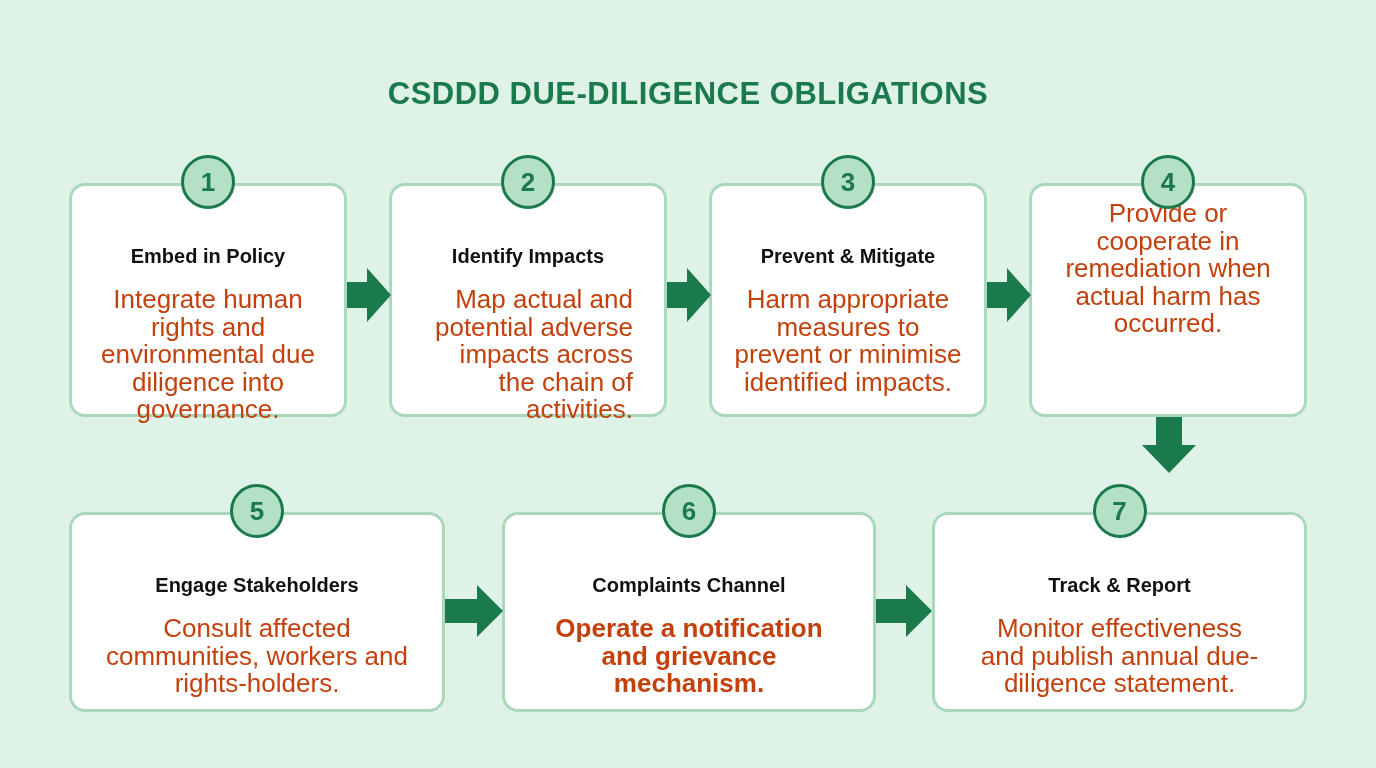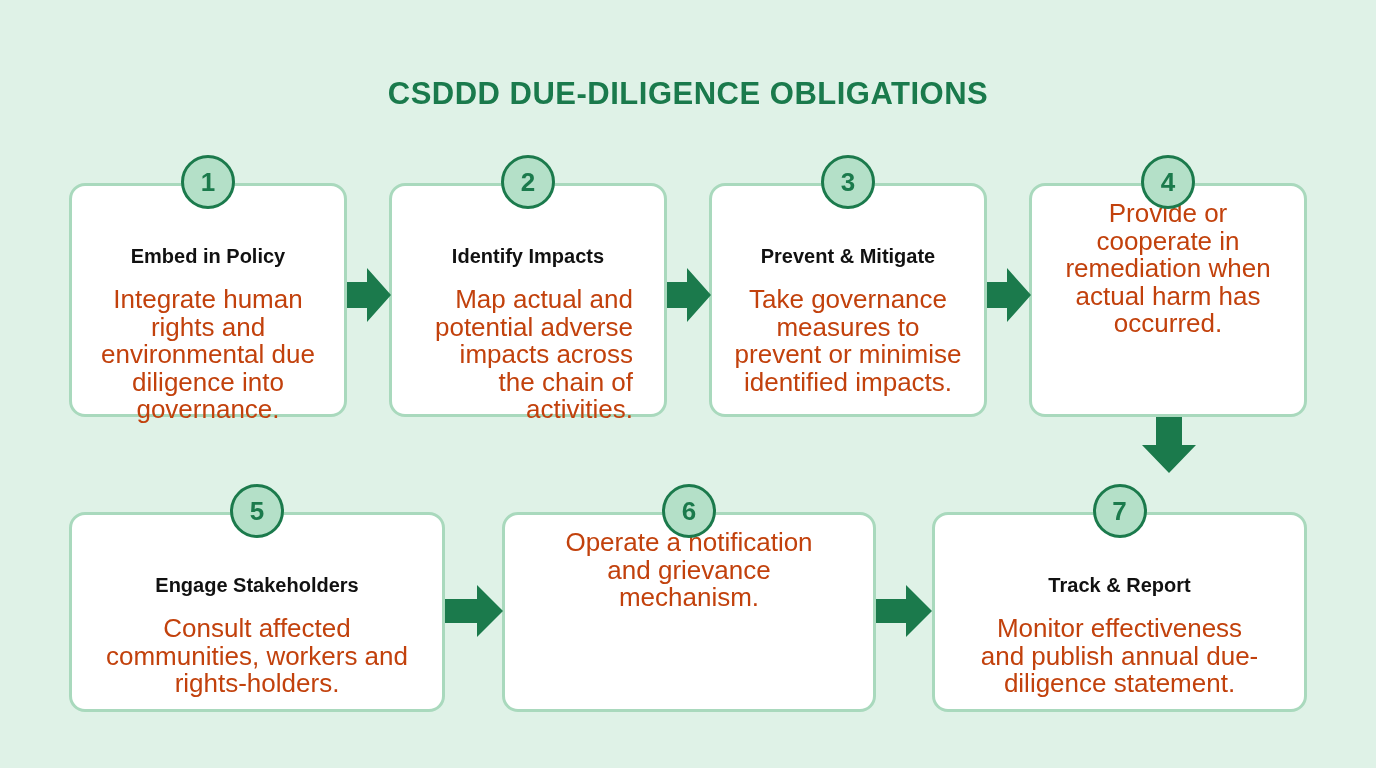--- a/index.html
+++ b/index.html
@@ -51,37 +51,38 @@
 
 <div class="card" style="left:389px; top:183px; width:278px; height:234px;">
   <div class="badge">2</div>
   <div class="card-title">Identify Impacts</div>
   <div class="card-desc" style="width:210px;text-align:right;">Map actual and potential adverse impacts across the chain of activities.</div>
 </div>
 
 <div class="card" style="left:709px; top:183px; width:278px; height:234px;">
   <div class="badge">3</div>
   <div class="card-title">Prevent &amp; Mitigate</div>
-  <div class="card-desc" style="width:230px;">Take governance measures to prevent or minimise identified impacts.</div>
+  <div class="card-desc" style="width:230px;">Harm appropriate measures to prevent or minimise identified impacts.</div>
 </div>
 
 <div class="card" style="left:1029px; top:183px; width:278px; height:234px;">
   <div class="badge">4</div>
   <div class="card-desc" style="width:215px;text-align:center;">Provide or cooperate in remediation when actual harm has occurred.</div>
 </div>
 
 <div class="card row2" style="left:69px; top:512px; width:376px; height:200px;">
   <div class="badge">5</div>
   <div class="card-title">Engage Stakeholders</div>
   <div class="card-desc" style="width:320px;">Consult affected communities, workers and rights-holders.</div>
 </div>
 
 <div class="card row2" style="left:502px; top:512px; width:374px; height:200px;">
   <div class="badge">6</div>
-  <div class="card-desc" style="width:280px;">Operate a notification and grievance mechanism.</div>
+  <div class="card-title">Complaints Channel</div>
+  <div class="card-desc" style="width:280px;font-weight:bold;">Operate a notification and grievance mechanism.</div>
 </div>
 
 <div class="card row2" style="left:932px; top:512px; width:375px; height:200px;">
   <div class="badge">7</div>
   <div class="card-title">Track &amp; Report</div>
   <div class="card-desc" style="width:290px;text-align:center;">Monitor effectiveness and publish annual due-diligence statement.</div>
 </div>
 
 <div class="arrow" style="left:347px; top:268px;">
   <svg width="44" height="54" viewBox="0 0 44 54">

